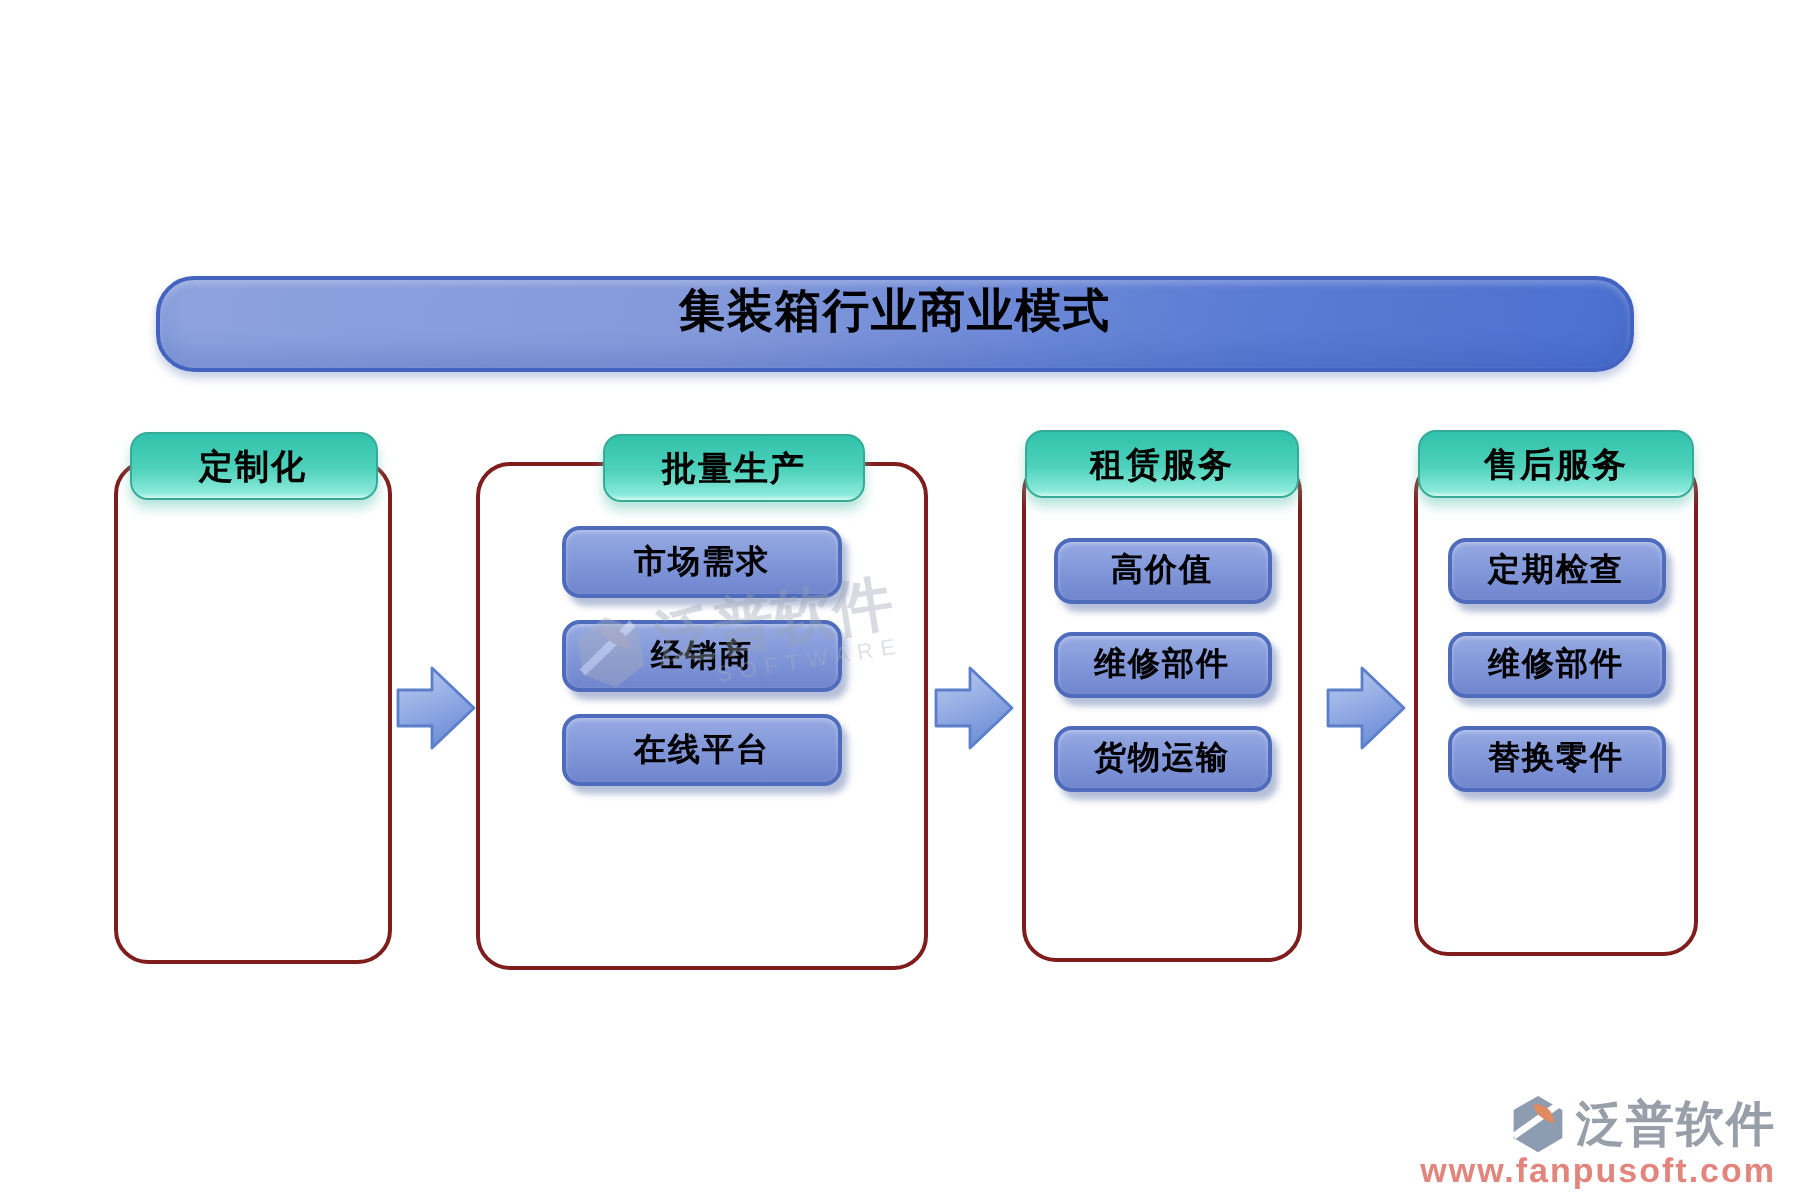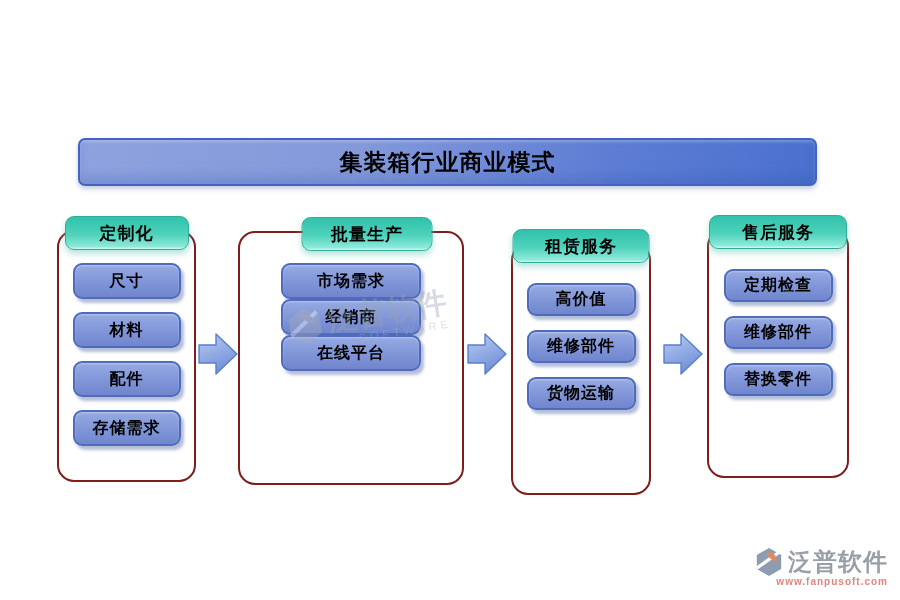--- a/index.html
+++ b/index.html
@@ -3,55 +3,55 @@
 <meta charset="utf-8">
 <style>
   * { margin:0; padding:0; box-sizing:border-box; }
   html,body { background:#ffffff; }
   body { font-family:"Liberation Serif","DejaVu Serif",serif; color:#000; }
   .stage { position:relative; width:900px; height:600px; background:#fff; overflow:hidden; }
 
   
   .title-bar {
     position:absolute; left:78px; top:138px; width:739px; height:48px;
-    border:2px solid #4463c0; border-radius:7px;
+    border:2px solid #4463c0; border-radius:19px;
     background:linear-gradient(97deg,#8da2de 0%,#8399da 38%,#5d7dd4 72%,#4a70ce 100%);
     box-shadow:0 3px 5px rgba(125,145,195,.45), inset 0 -8px 10px rgba(40,70,160,.18), inset 0 2px 3px rgba(255,255,255,.25);
-    display:flex; align-items:center; justify-content:center;
+    display:flex; justify-content:center;
     font-size:23px; font-weight:bold; letter-spacing:1px;
   }
 
   
   .col {
     position:absolute; background:#fff;
     border:2px solid #7f1d1d; border-radius:17px;text-align:right;
   }
   .c1 { left:57px;  top:230px; width:139px; height:252px; }
   .c2 { left:238px; top:231px; width:226px; height:254px; }
-  .c3 { left:511px; top:243px; width:140px; height:252px; }
+  .c3 { left:511px; top:229px; width:140px; height:252px; }
   .c4 { left:707px; top:229px; width:142px; height:249px; }
 
   .col-head {
     position:absolute; top:-16px; left:50%; transform:translateX(-50%);
     height:34px; white-space:nowrap;
     display:flex; align-items:center; justify-content:center;
     background:linear-gradient(180deg,#30c2ab 0%,#4fd2bb 55%,#8ceadb 92%,#d2f8f0 100%);
     border:1px solid #35ab97; border-radius:9px;
     box-shadow:0 4px 6px rgba(120,205,190,.55);
     font-size:17px; font-weight:bold; letter-spacing:1px;
     z-index:3;
   }
   .c1 .col-head { width:124px; }
   .c2 .col-head { width:131px;margin-left:16px; }
   .c3 .col-head { width:137px; }
   .c4 .col-head { width:138px; }
 
   .items { display:flex; flex-direction:column; align-items:center; }
   .c1 .items { padding-top:31px; gap:13px; }
-  .c2 .items { padding-top:30px; gap:0; }
+  .c2 .items { padding-top:30px; gap:11px; }
   .c3 .items, .c4 .items { padding-top:38px; gap:14px; }
 
   .item-btn {
     background:linear-gradient(180deg,#96aae2 0%,#8399da 45%,#7085cd 100%);
     border:2px solid #4e6cbb; border-radius:9px;
     box-shadow:3px 4px 3px rgba(108,128,178,.5), inset 0 1px 2px rgba(255,255,255,.35);
     display:flex; align-items:center; justify-content:center;
     font-size:16px; font-weight:bold; letter-spacing:1px;
     position:relative; z-index:2;
   }
@@ -71,21 +71,21 @@
     display:flex; align-items:flex-start; gap:4px;
     transform:rotate(-9deg); opacity:.38; z-index:5; pointer-events:none;
   }
   .wm-center .wm-texts { display:flex; flex-direction:column; }
   .wm-center .wm-brand { font-size:30px; font-weight:bold; color:#9aa3b2; line-height:1.1; white-space:nowrap; }
   .wm-center .wm-sub { font-size:11px; letter-spacing:4px; color:#aab2c0; font-family:"Liberation Sans","DejaVu Sans",sans-serif; padding-left:28px; }
 
   .wm-corner { position:absolute; right:12px; top:546px; text-align:right; z-index:5; }
   .wm-corner .row { display:flex; align-items:center; justify-content:flex-end; gap:4px; }
   .corner-brand { font-size:24px; font-weight:bold; color:#989fa9; letter-spacing:1px; white-space:nowrap; }
-  .corner-url { font-size:10px; font-weight:bold; color:#e2857c; font-family:"Liberation Sans","DejaVu Sans",sans-serif; letter-spacing:1px; margin-top:-2px; }
+  .corner-url { font-size:17px; font-weight:bold; color:#e2857c; font-family:"Liberation Sans","DejaVu Sans",sans-serif; letter-spacing:1px; margin-top:-2px; }
 </style>
 </head>
 <body>
 
 <div class="stage">
 
   <div class="title-bar">
     <span>集装箱行业商业模式</span>
   </div>
 
@@ -96,26 +96,20 @@
       <path d="M13.5 5.5 C20 5 25 9.5 24.5 16 C19 13.5 14.5 11.5 13.5 5.5 Z" fill="#c9b2a5"></path>
     </svg>
     <span class="wm-texts">
       <span class="wm-brand">泛普软件</span>
       <span class="wm-sub">SOFTWARE</span>
     </span>
   </div>
 
   <section class="col c1">
     <header class="col-head">定制化</header>
-    <div class="items">
-        <div class="item-btn">尺寸</div>
-        <div class="item-btn">材料</div>
-        <div class="item-btn">配件</div>
-        <div class="item-btn">存储需求</div>
-      </div>
   </section>
 
   <section class="col c2">
     <header class="col-head">批量生产</header>
     <div class="items">
         <div class="item-btn">市场需求</div>
         <div class="item-btn">经销商</div>
         <div class="item-btn">在线平台</div>
       </div>
   </section>

